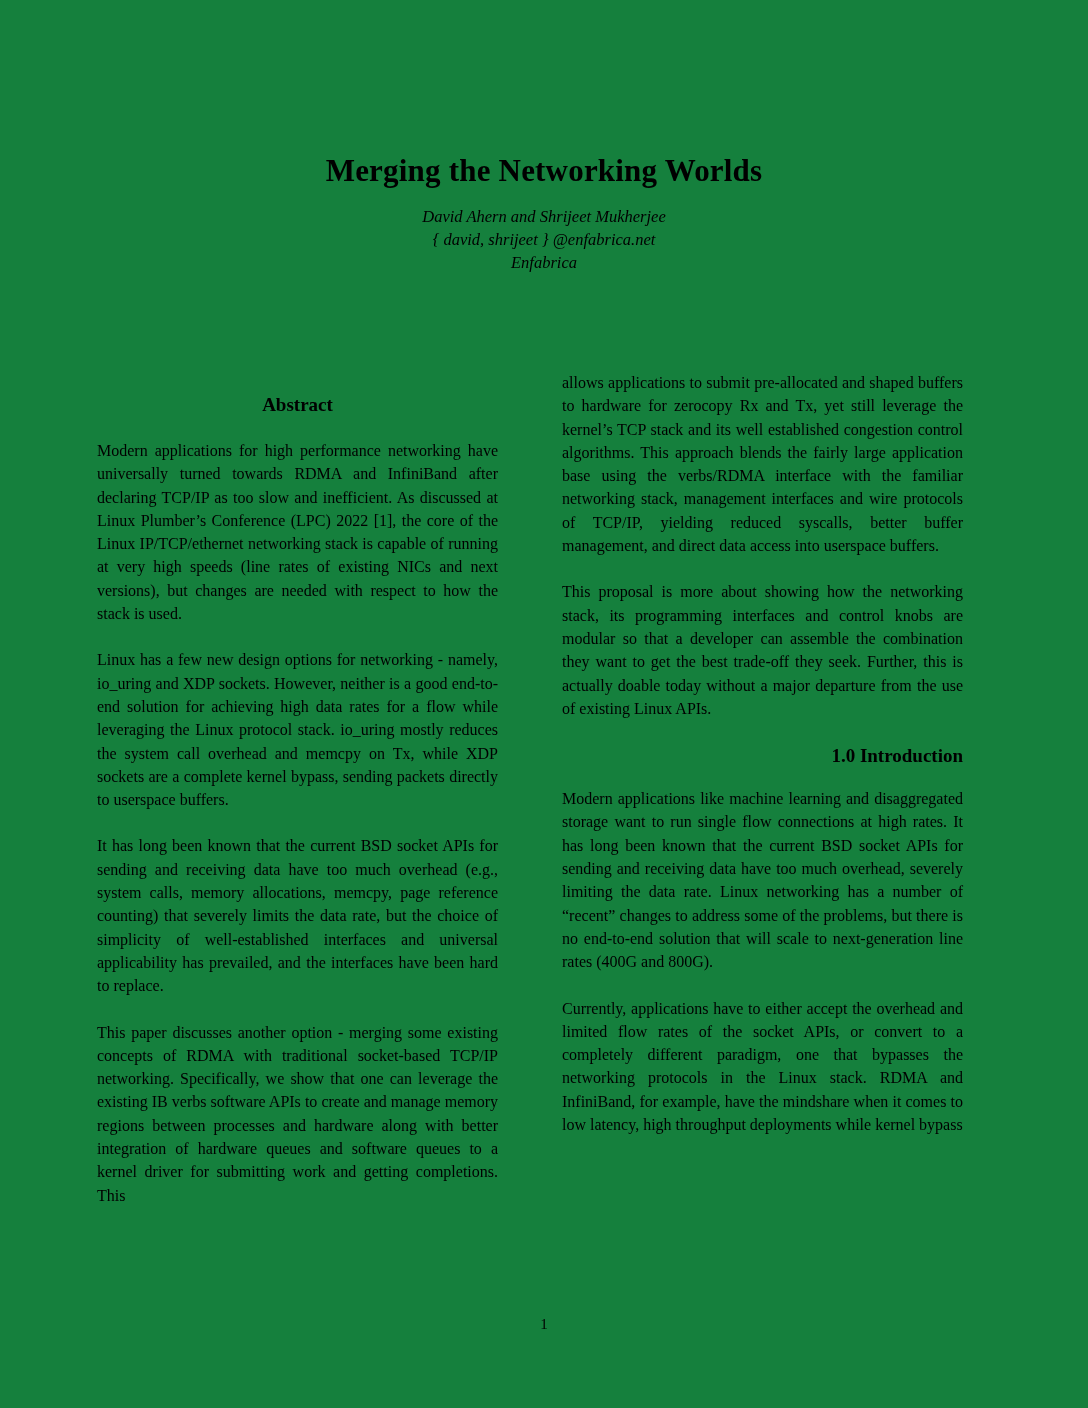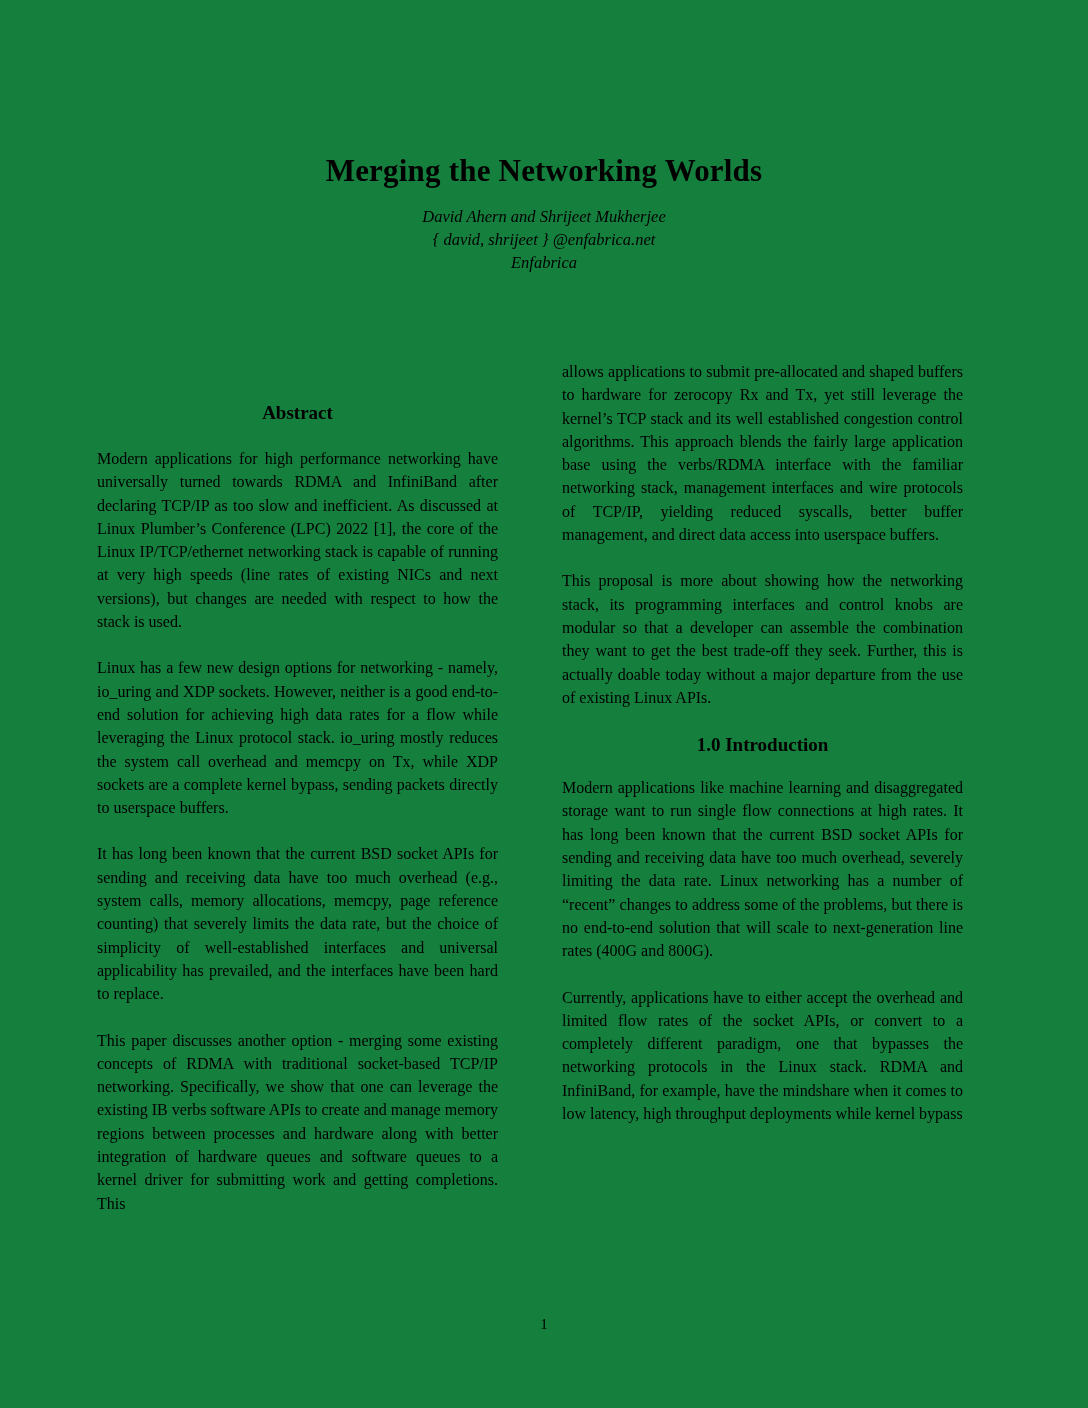--- a/index.html
+++ b/index.html
@@ -35,31 +35,32 @@
     margin: 0;
     font-style: italic;
   }
   .col {
     position: absolute;
     width: 401px;
     font-size: 16px;
     line-height: 23.3px;
     text-align: justify;
   }
-  .col-left  { left: 97px;  top: 400px; }
-  .col-right { left: 562px; top: 360px; }
+  .col-left  { left: 97px;  top: 392px; }
+  .col-right { left: 562px; top: 371px; }
   .section-heading {
     font-size: 19px;
     font-weight: bold;
     text-align: center;
     margin: 0 0 21px 0;
     line-height: 26px;
   }
   .section-heading.intro {
     margin: 16px 0 18px 0;
+    text-align: right;
   }
   .col p {
     margin: 0 0 23px 0;
   }
   .page-footer {
     position: absolute;
     top: 1316px;
     left: 0;
     width: 100%;
     text-align: center;

